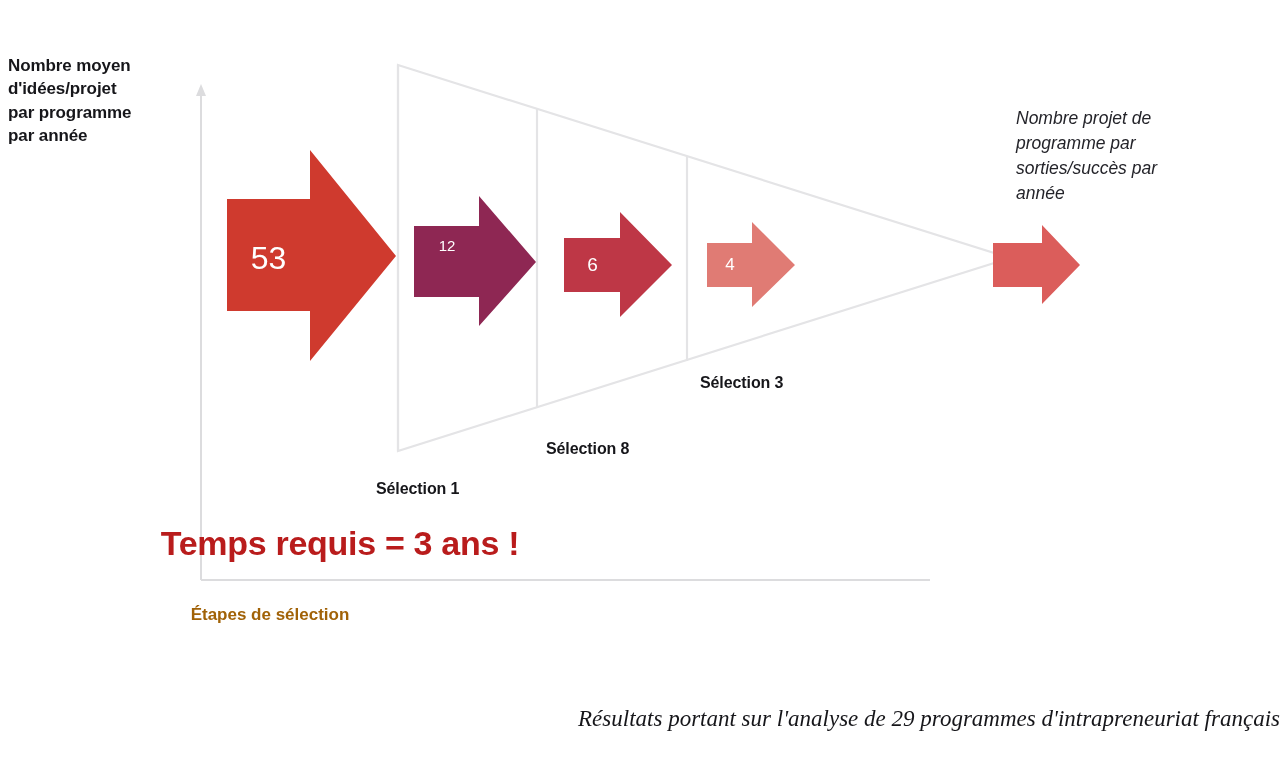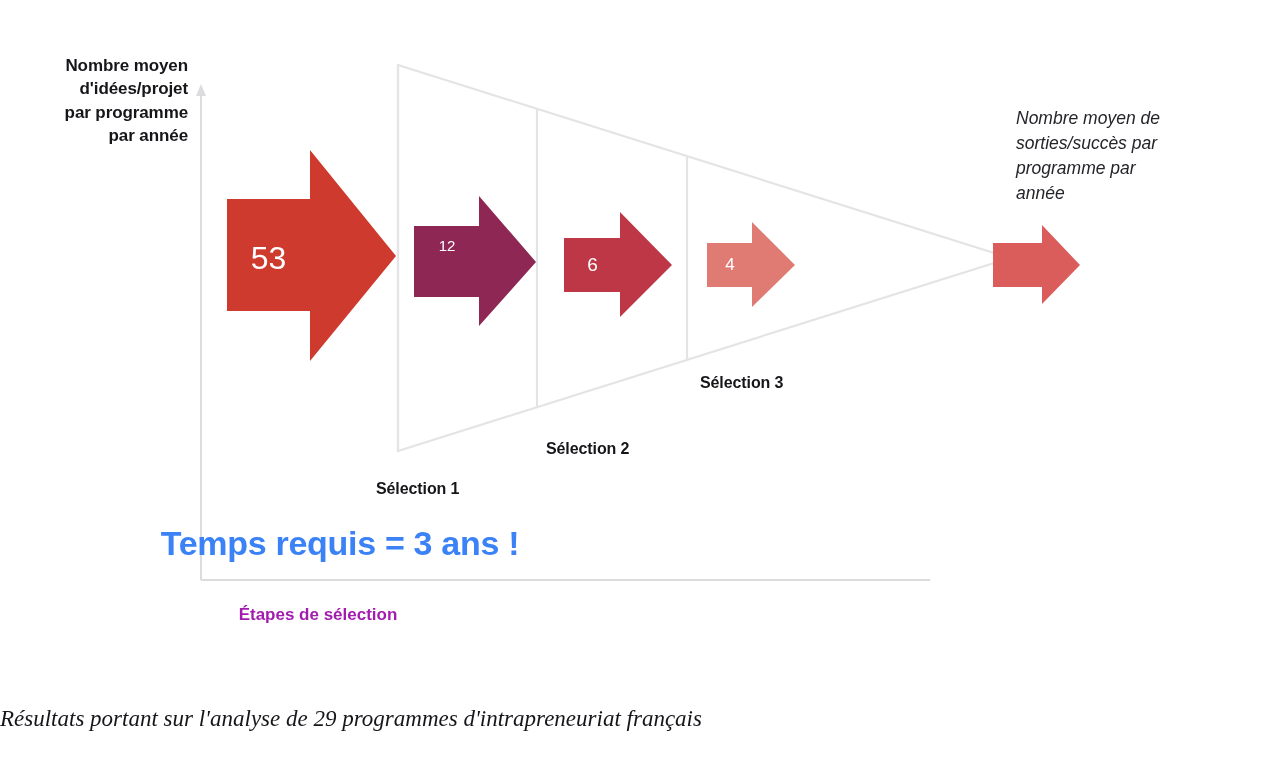--- a/index.html
+++ b/index.html
@@ -31,21 +31,20 @@
     width: 1280px;
     height: 783px;
   }
 
   
   .axis-label-y {
     position: absolute;
     left: 8px;
     top: 54px;
     width: 180px;
-    text-align: right;
     font-size: 17px;
     font-weight: bold;
     line-height: 1.38;
     color: #16161a;
     letter-spacing: -0.1px;
   }
 
   .outcome-note {
     position: absolute;
     left: 1016px;
@@ -70,44 +69,43 @@
   .stage-label.s3 { left: 700px; top: 374px; }
 
   .axis-label-x {
     position: absolute;
     left: 0;
     top: 605px;
     width: 1140px;
     text-align: center;
     font-size: 17px;
     font-weight: bold;
-    color: #a21caf;
-    margin-left: 48px;
+    color: #a16207;
   }
   .axis-label-x span { margin-left: -600px; }
 
   .time-callout {
     position: absolute;
     left: 0;
     top: 524px;
     width: 1280px;
     text-align: center;
     font-size: 34px;
     font-weight: bold;
-    color: #3b82f6;
+    color: #b91c1c;
     letter-spacing: -0.3px;
   }
   .time-callout span { margin-left: -600px; }
 
   .footnote {
     position: absolute;
     left: 0;
     top: 706px;
     width: 1280px;
-    text-align: left;
+    text-align: right;
     font-family: "Liberation Serif", serif;
     font-style: italic;
     font-size: 23px;
     color: #16161a;
   }
 
   
   .arrow-value {
     position: absolute;
     color: #ffffff;
@@ -162,28 +160,28 @@
   <div class="arrow-value" style="left:993px; top:256px; width:50px; font-size:15px;margin-top:28px;">1,5</div>
 
   <div class="axis-label-y">
     <div>Nombre moyen</div>
     <div>d'idées/projet</div>
     <div>par programme</div>
     <div>par année</div>
   </div>
 
   <div class="outcome-note">
-    <div>Nombre moyen de</div>
+    <div>Nombre projet de</div>
+    <div>programme par</div>
     <div>sorties/succès par</div>
-    <div>programme par</div>
     <div>année</div>
   </div>
 
   <div class="stage-label s1">Sélection 1</div>
-  <div class="stage-label s2">Sélection 2</div>
+  <div class="stage-label s2">Sélection 8</div>
   <div class="stage-label s3">Sélection 3</div>
 
   <div class="time-callout">
     <span>Temps requis = 3 ans !</span>
   </div>
 
   <div class="axis-label-x">
     <span>Étapes de sélection</span>
   </div>
 

